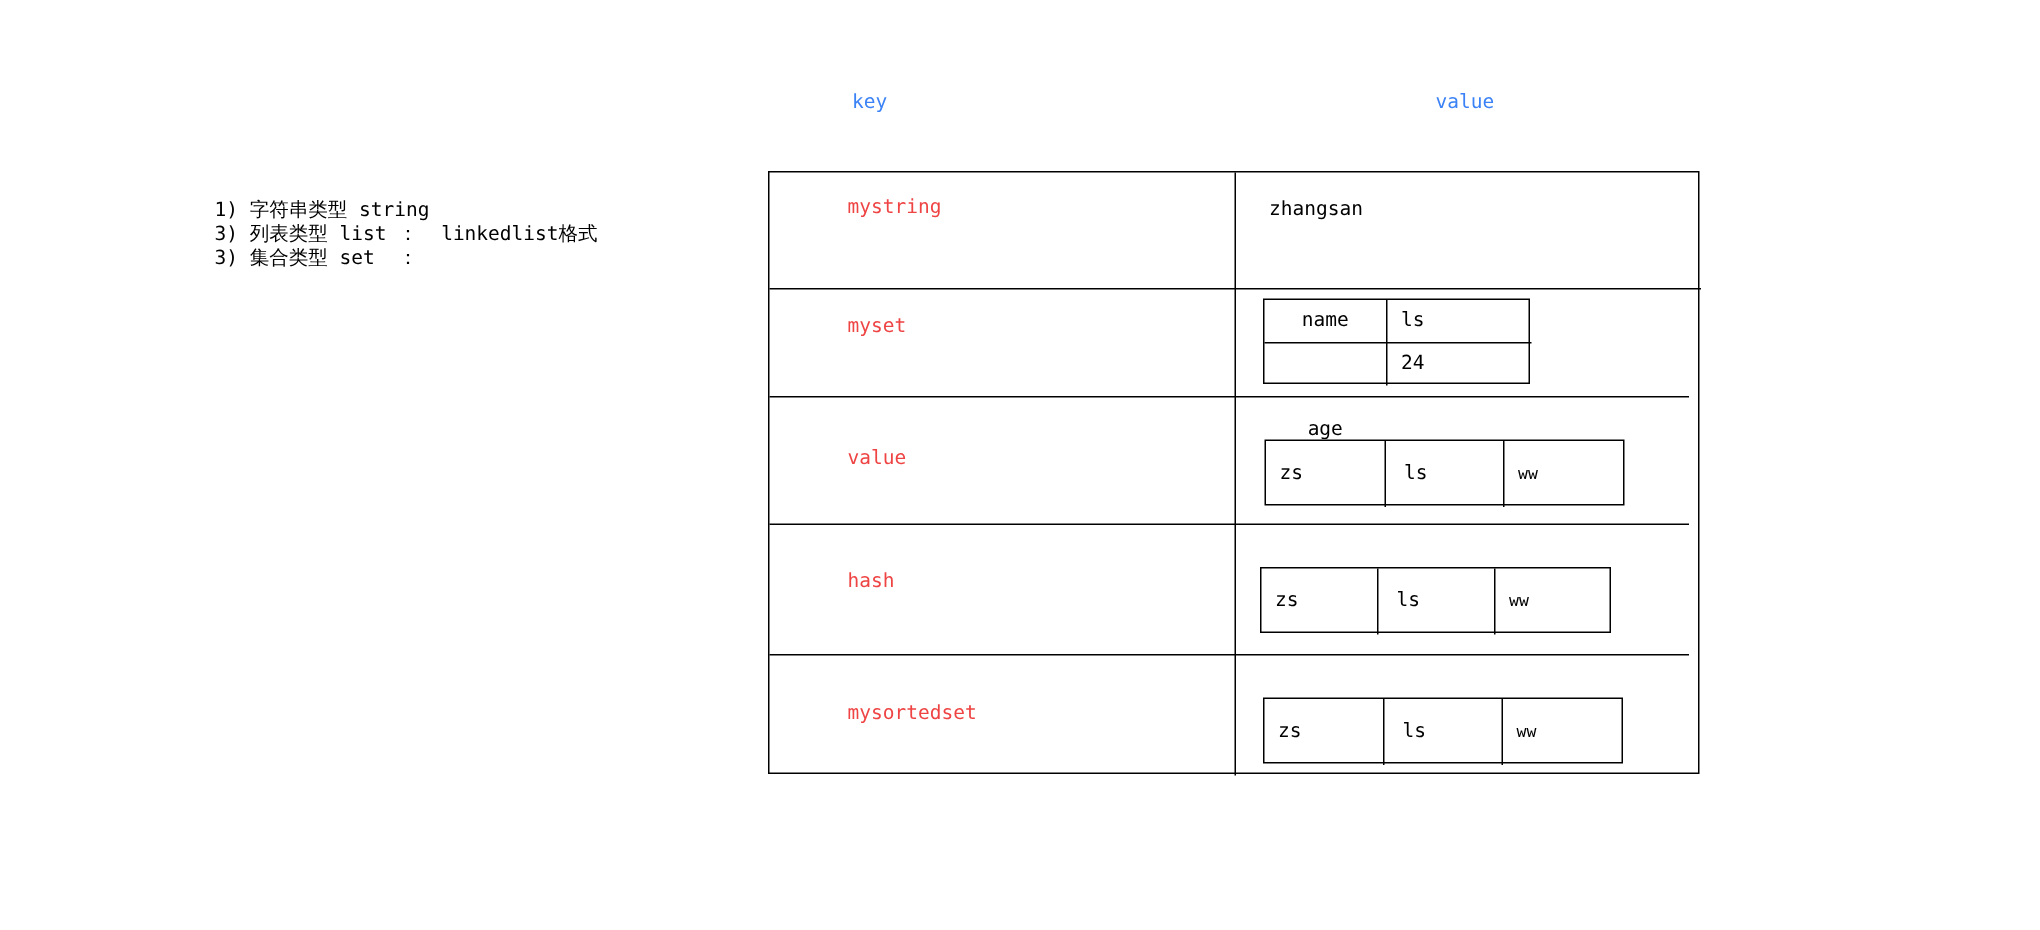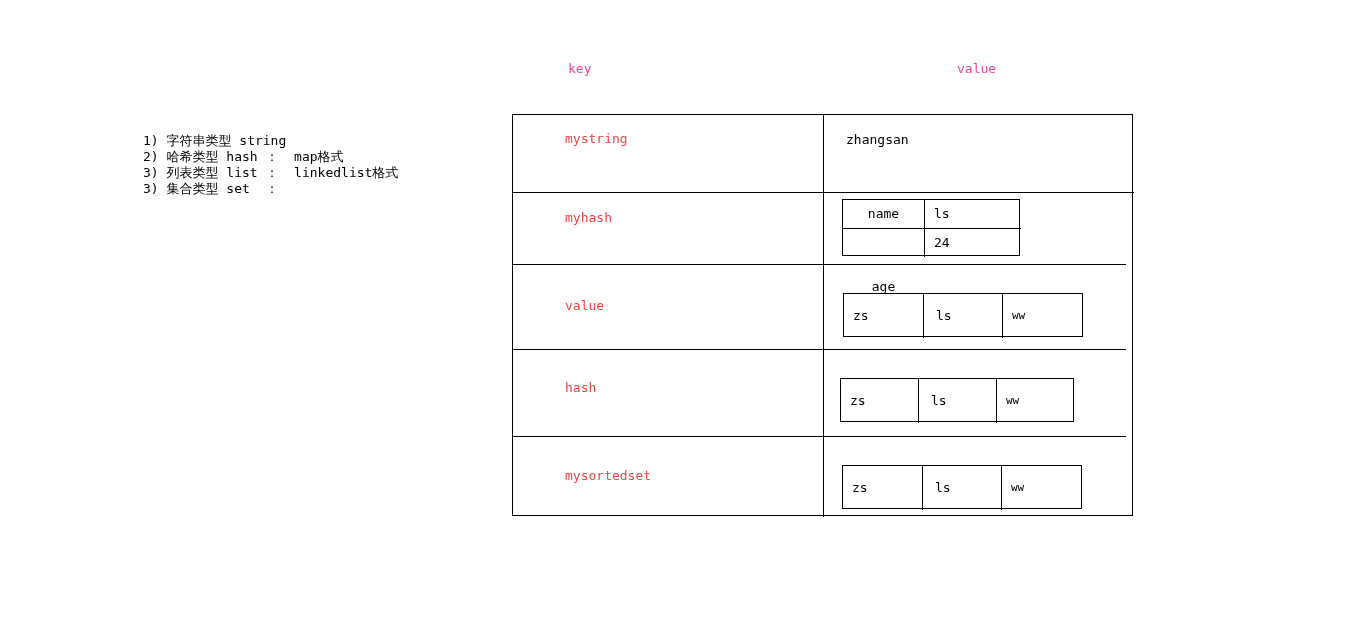--- a/index.html
+++ b/index.html
@@ -30,21 +30,21 @@
     white-space: pre;
     color: #000;
   }
 
   
   .col-caption {
     position: absolute;
     font-family: "DejaVu Sans Mono", "Liberation Mono", monospace;
     font-size: 13px;
     line-height: 16px;
-    color: #ec4899;
+    color: #3b82f6;
     white-space: pre;
   }
   #caption-key   { left: 568px; top: 61px; }
   #caption-value { left: 957px; top: 61px; }
 
   
   #kv-table {
     position: absolute;
     left: 512px;
     top: 114px;
@@ -123,40 +123,39 @@
     height: 1px;
     background: #000;
   }
   .small-text { font-size: 11px; }
 </style>
 </head>
 <body>
 
 <div id="type-list">
   <div class="type-line">1) 字符串类型 string</div>
-  <div class="type-line">2) 哈希类型 hash ：  map格式</div>
   <div class="type-line">3) 列表类型 list ：  linkedlist格式</div>
   <div class="type-line">3) 集合类型 set  ：</div>
 </div>
 
 <div class="col-caption" id="caption-key">key</div>
 <div class="col-caption" id="caption-value">value</div>
 
 <div id="kv-table">
 
   <div id="kv-col-divider"></div>
 
   <div class="kv-row" style="top:0px;height:78px;">
     <div class="key-cell" style="left:52px; top:16px;">mystring</div>
     <div class="value-text" style="left:333px; top:17px;">zhangsan</div>
   </div>
   <div class="row-divider" style="top:77px; width:621px;"></div>
 
   <div class="kv-row" style="top:78px;height:72px;">
-    <div class="key-cell" style="left:52px; top:17px;">myhash</div>
+    <div class="key-cell" style="left:52px; top:17px;">myset</div>
 
     <div class="nested-table" style="left:329px; top:6px; width:178px; height:57px;">
       <div class="nested-v-line" style="left:81px; top:0; height:57px;"></div>
       <div class="nested-h-line" style="left:0; top:28px; width:178px;"></div>
 
       <div class="nested-cell center" style="left:0; top:0; width:81px; height:28px;">name</div>
       <div class="nested-cell left" style="left:82px; top:0; width:95px; height:28px;">ls</div>
 
       <div class="nested-cell center" style="left:0; top:29px; width:81px; height:27px;margin-top:44px;">age</div>
       <div class="nested-cell left" style="left:82px; top:29px; width:95px; height:27px;">24</div>

